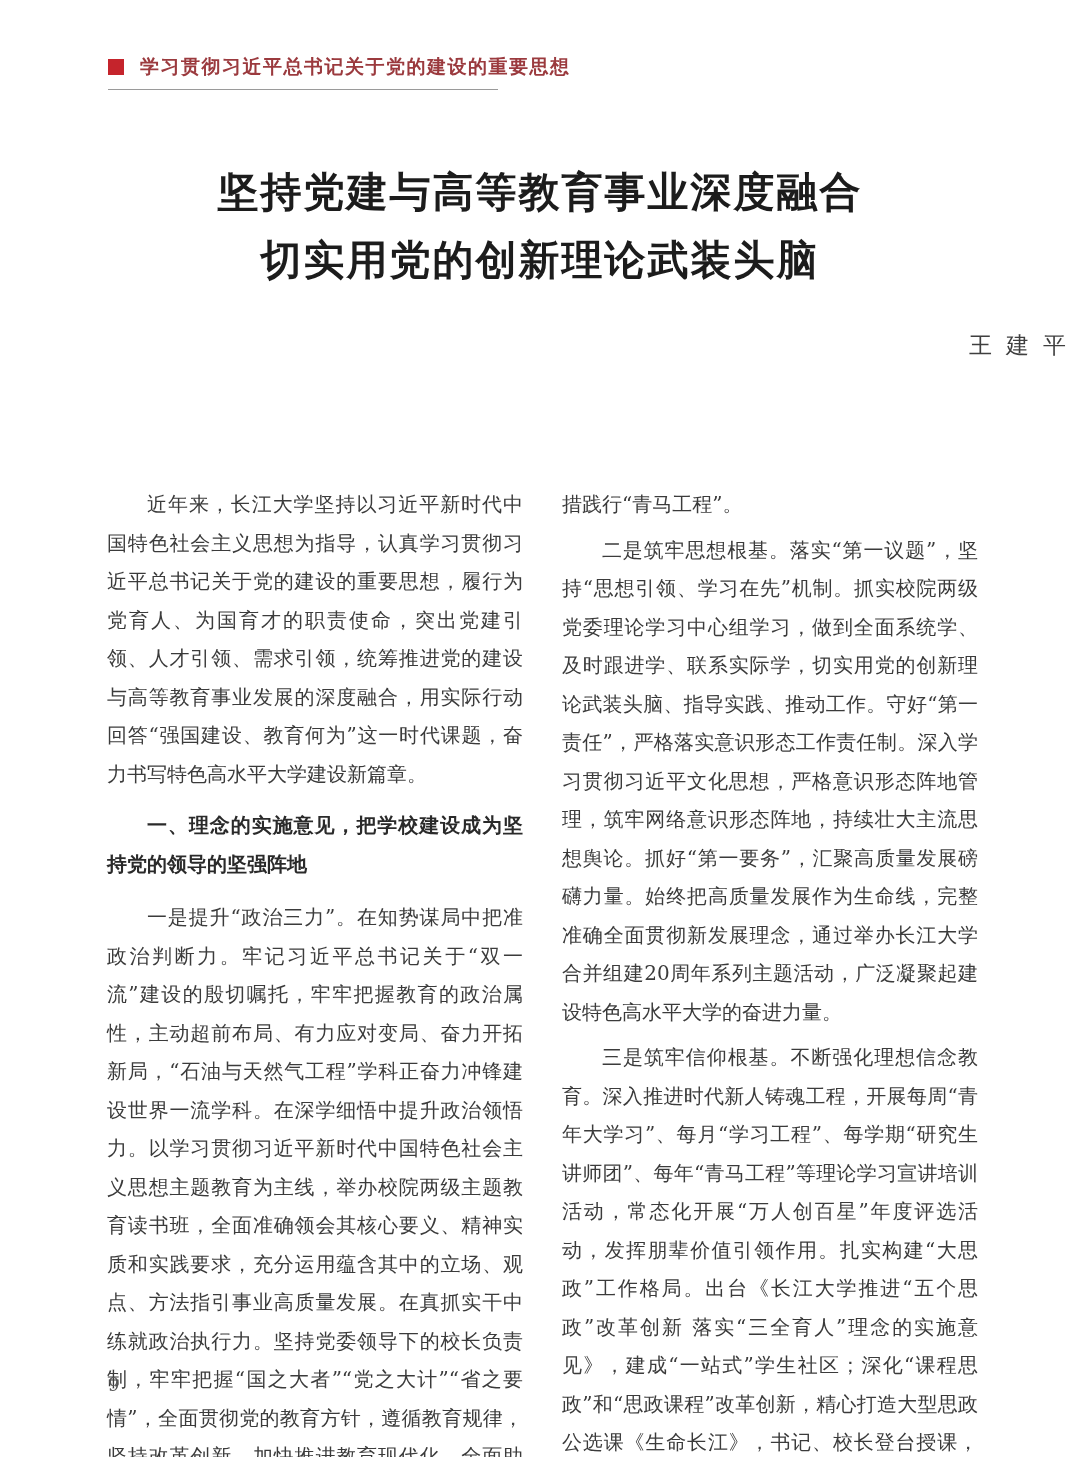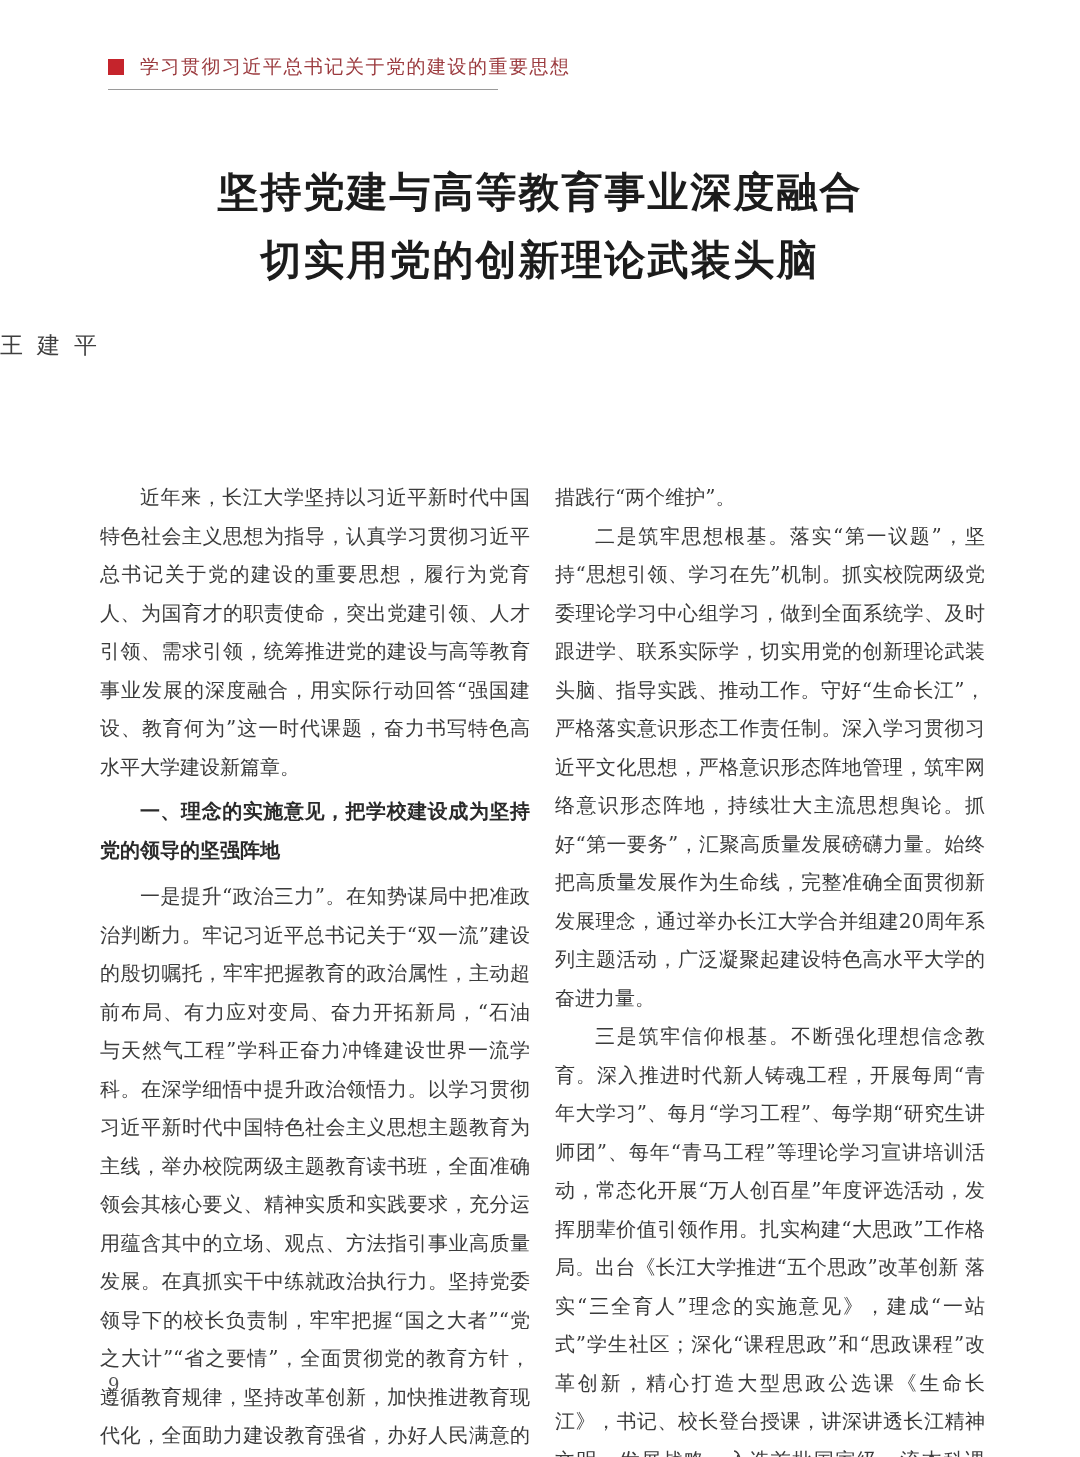--- a/index.html
+++ b/index.html
@@ -30,21 +30,21 @@
     gap: 16px;
   }
   .red-square {
     width: 16px;
     height: 16px;
     background: #c5242c;
     flex: 0 0 auto;
   }
   .running-head-label {
     font-family: "DejaVu Sans", "Liberation Sans", sans-serif;
-    font-weight: normal;
+    font-weight: bold;
     font-size: 19px;
     letter-spacing: 1.5px;
     color: #9b3a3e;
     white-space: nowrap;
   }
   .running-head-rule {
     margin-top: 9px;
     width: 390px;
     border-bottom: 1.5px solid #9a9a9a;
   }
@@ -60,21 +60,21 @@
     color: #1c1c1c;
     font-size: 41px;
     line-height: 68px;
     letter-spacing: 2px;
   }
   .author {
     position: absolute;
     top: 330px;
     left: 0;
     width: 100%;
-    text-align: left;
+    text-align: right;
     font-size: 23px;
     letter-spacing: 14px;
     color: #3f3f3f;
   }
   
   .columns {
     position: absolute;
     top: 478px;
     left: 100px;
     width: 885px;
@@ -82,21 +82,21 @@
     gap: 25px;
   }
   .col {
     width: 430px;
     font-size: 20px;
     line-height: 38.5px;
     text-align: justify;
     color: #3b3b3b;
   }
   .col p {
-    margin: 0;
+    margin: 7px;
     text-indent: 2em;
   }
   .col p.no-indent {
     text-indent: 0;
   }
   .section-heading {
     font-family: "DejaVu Sans", "Liberation Sans", sans-serif;
     font-weight: bold;
     color: #2a2a2a;
     text-indent: 2em;
@@ -133,21 +133,21 @@
 
   <div class="author">王建平</div>
 
   <div class="columns">
     <div class="col">
       <p>近年来，长江大学坚持以习近平新时代中国特色社会主义思想为指导，认真学习贯彻习近平总书记关于党的建设的重要思想，履行为党育人、为国育才的职责使命，突出党建引领、人才引领、需求引领，统筹推进党的建设与高等教育事业发展的深度融合，用实际行动回答“强国建设、教育何为”这一时代课题，奋力书写特色高水平大学建设新篇章。</p>
       <p class="section-heading">一、理念的实施意见，把学校建设成为坚持党的领导的坚强阵地</p>
       <p>一是提升“政治三力”。在知势谋局中把准政治判断力。牢记习近平总书记关于“双一流”建设的殷切嘱托，牢牢把握教育的政治属性，主动超前布局、有力应对变局、奋力开拓新局，“石油与天然气工程”学科正奋力冲锋建设世界一流学科。在深学细悟中提升政治领悟力。以学习贯彻习近平新时代中国特色社会主义思想主题教育为主线，举办校院两级主题教育读书班，全面准确领会其核心要义、精神实质和实践要求，充分运用蕴含其中的立场、观点、方法指引事业高质量发展。在真抓实干中练就政治执行力。坚持党委领导下的校长负责制，牢牢把握“国之大者”“党之大计”“省之要情”，全面贯彻党的教育方针，遵循教育规律，坚持改革创新，加快推进教育现代化，全面助力建设教育强省，办好人民满意的教育，以务实举</p>
     </div>
     <div class="col">
-      <p class="no-indent">措践行“两个维护”。</p>
-      <p>二是筑牢思想根基。落实“第一议题”，坚持“思想引领、学习在先”机制。抓实校院两级党委理论学习中心组学习，做到全面系统学、及时跟进学、联系实际学，切实用党的创新理论武装头脑、指导实践、推动工作。守好“生命长江”，严格落实意识形态工作责任制。深入学习贯彻习近平文化思想，严格意识形态阵地管理，筑牢网络意识形态阵地，持续壮大主流思想舆论。抓好“第一要务”，汇聚高质量发展磅礴力量。始终把高质量发展作为生命线，完整准确全面贯彻新发展理念，通过举办长江大学合并组建20周年系列主题活动，广泛凝聚起建设特色高水平大学的奋进力量。</p>
+      <p class="no-indent">措践行“青马工程”。</p>
+      <p>二是筑牢思想根基。落实“第一议题”，坚持“思想引领、学习在先”机制。抓实校院两级党委理论学习中心组学习，做到全面系统学、及时跟进学、联系实际学，切实用党的创新理论武装头脑、指导实践、推动工作。守好“第一责任”，严格落实意识形态工作责任制。深入学习贯彻习近平文化思想，严格意识形态阵地管理，筑牢网络意识形态阵地，持续壮大主流思想舆论。抓好“第一要务”，汇聚高质量发展磅礴力量。始终把高质量发展作为生命线，完整准确全面贯彻新发展理念，通过举办长江大学合并组建20周年系列主题活动，广泛凝聚起建设特色高水平大学的奋进力量。</p>
       <p>三是筑牢信仰根基。不断强化理想信念教育。深入推进时代新人铸魂工程，开展每周“青年大学习”、每月“学习工程”、每学期“研究生讲师团”、每年“青马工程”等理论学习宣讲培训活动，常态化开展“万人创百星”年度评选活动，发挥朋辈价值引领作用。扎实构建“大思政”工作格局。出台《长江大学推进“五个思政”改革创新 落实“三全育人”理念的实施意见》，建成“一站式”学生社区；深化“课程思政”和“思政课程”改革创新，精心打造大型思政公选课《生命长江》，书记、校长登台授课，讲深讲透长江精神文明、发展战略，入选首批国家级一流本科课程。加强新时代爱国主义教育。认真贯彻落实爱国主义教育法，坚持每周一和重大纪念日举行升旗仪式，全覆盖组织</p>
     </div>
   </div>
 
   <div class="folio">9</div>
 
 </div>
 
 </body></html>

